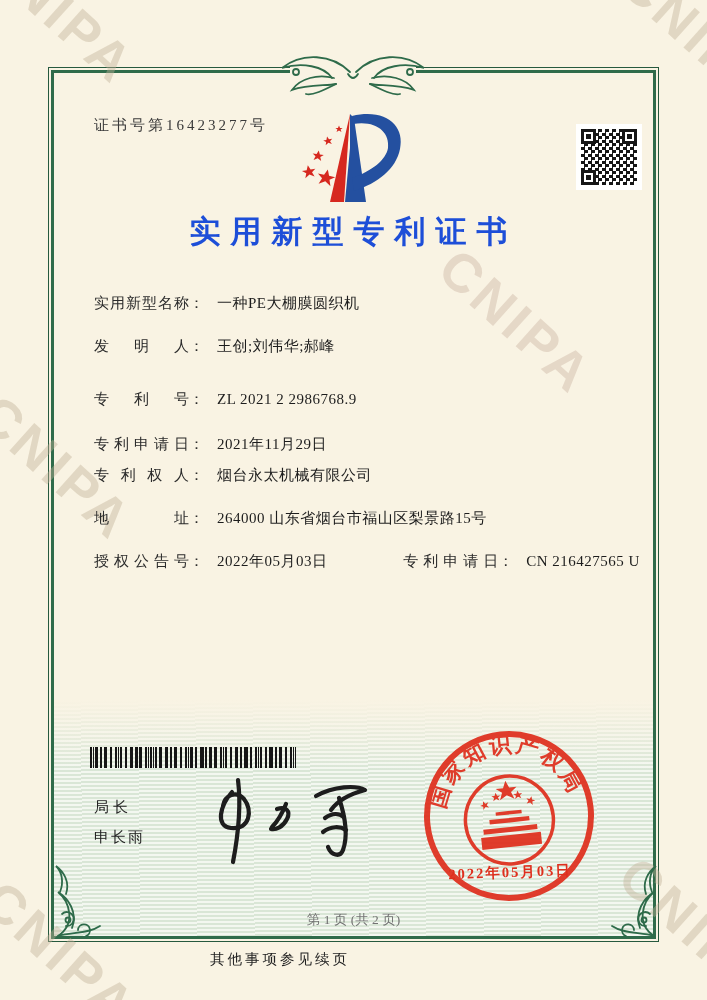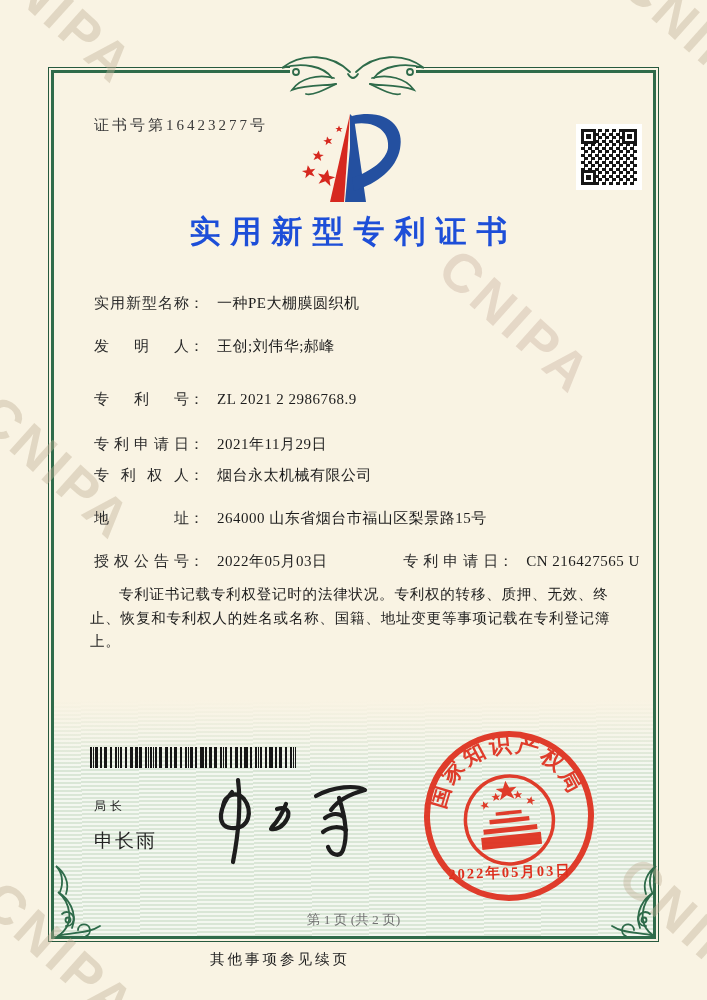--- a/index.html
+++ b/index.html
@@ -46,22 +46,22 @@
   .grant .g2{margin-left:72px;}
   .body-text{position:absolute;left:90px;top:583px;width:548px;z-index:4;}
   .body-text p{margin:0;text-indent:2em;font-size:14.5px;line-height:23.5px;
                letter-spacing:0.8px;color:#1c1c1c;}
   .barcode{position:absolute;left:90px;top:747px;width:206px;height:21px;z-index:4;
      background-color:transparent;
      background-image:
        repeating-linear-gradient(90deg,#151515 0 2px,transparent 2px 5px),
        repeating-linear-gradient(90deg,#151515 0 1px,transparent 1px 7px),
        repeating-linear-gradient(90deg,transparent 0 3px,#151515 3px 4px,transparent 4px 11px);}
-  .signer-title{position:absolute;left:94px;top:798px;font-size:12px;letter-spacing:4px;z-index:4;color:#222;}
-  .signer-name{position:absolute;left:94px;top:828px;font-size:19px;letter-spacing:2px;z-index:4;color:#222;}
+  .signer-title{position:absolute;left:94px;top:798px;font-size:15px;letter-spacing:4px;z-index:4;color:#222;}
+  .signer-name{position:absolute;left:94px;top:828px;font-size:15px;letter-spacing:2px;z-index:4;color:#222;}
   .signature{position:absolute;left:198px;top:770px;z-index:4;}
   .seal{position:absolute;left:420px;top:727px;z-index:5;transform:rotate(-6deg);opacity:.93;}
   .seal-date{position:absolute;left:424px;top:863px;width:172px;text-align:center;z-index:6;
              color:#df2f1d;font-size:14.5px;letter-spacing:2px;transform:rotate(-2deg);font-weight:bold;}
   .page-indicator{position:absolute;left:0;top:911px;width:707px;text-align:center;
                   font-size:13.5px;color:#737373;z-index:4;}
   .continuation{position:absolute;left:0;top:950px;width:560px;text-align:center;
                 font-size:14.5px;letter-spacing:3px;color:#222;z-index:4;}
   .ornament-top{position:absolute;left:272px;top:50px;z-index:4;}
   .corner-bl{position:absolute;left:52px;top:862px;z-index:4;}
@@ -171,21 +171,20 @@
     <div class="field-row grant">
       <span>
         <span class="flabel">授权公告号</span><span class="colon">：</span><span class="fvalue">2022年05月03日</span>
       </span>
       <span class="g2">
         <span class="flabel">专利申请日</span><span class="colon">：</span><span class="fvalue">CN 216427565 U</span>
       </span>
     </div>
 
     <div class="body-text">
-      <p>专利证书记载专利权登记时的法律状况。专利权的转移、质押、无效、终止、恢复和专利权人的姓名或名称、国籍、地址变更等事项记载在专利登记簿上。</p>
     </div>
 
     <div class="barcode"></div>
 
     <div class="signer-title">局长</div>
     <div class="signer-name">申长雨</div>
 
     <svg class="signature" width="185" height="100" viewBox="0 0 185 100">
       <g fill="none" stroke="#1d1d1d" stroke-width="4.2" stroke-linecap="round" stroke-linejoin="round">
         <path d="M34,22 C22,36 17,56 33,58 C52,60 55,40 46,29 C38,20 27,25 25,36"></path>

